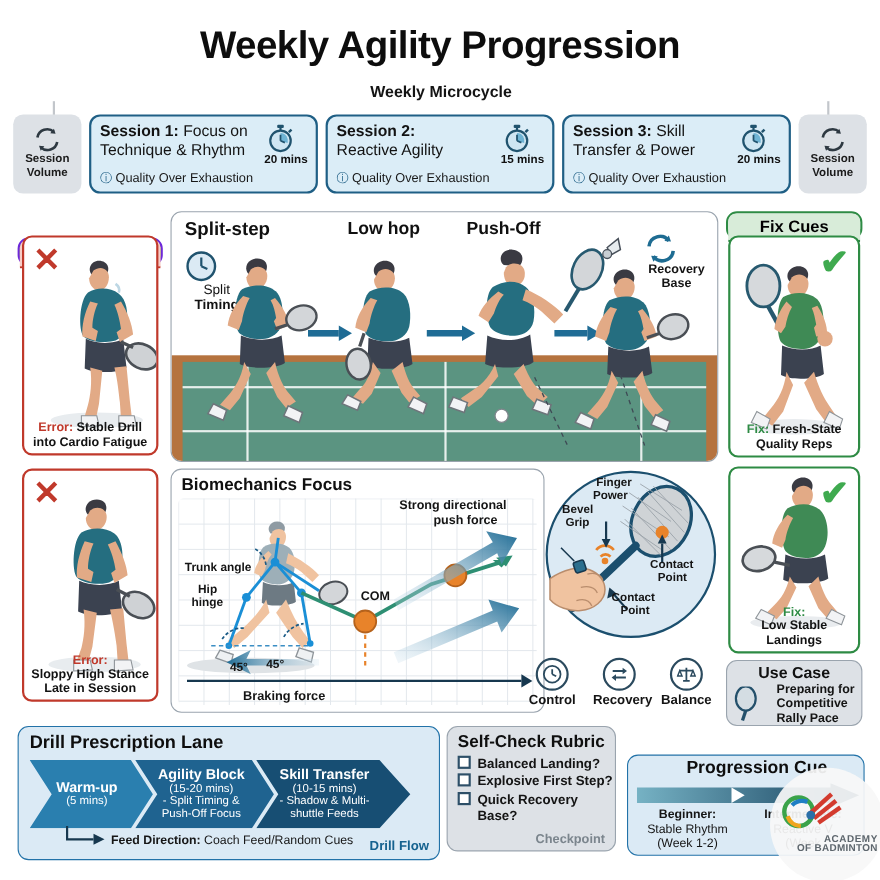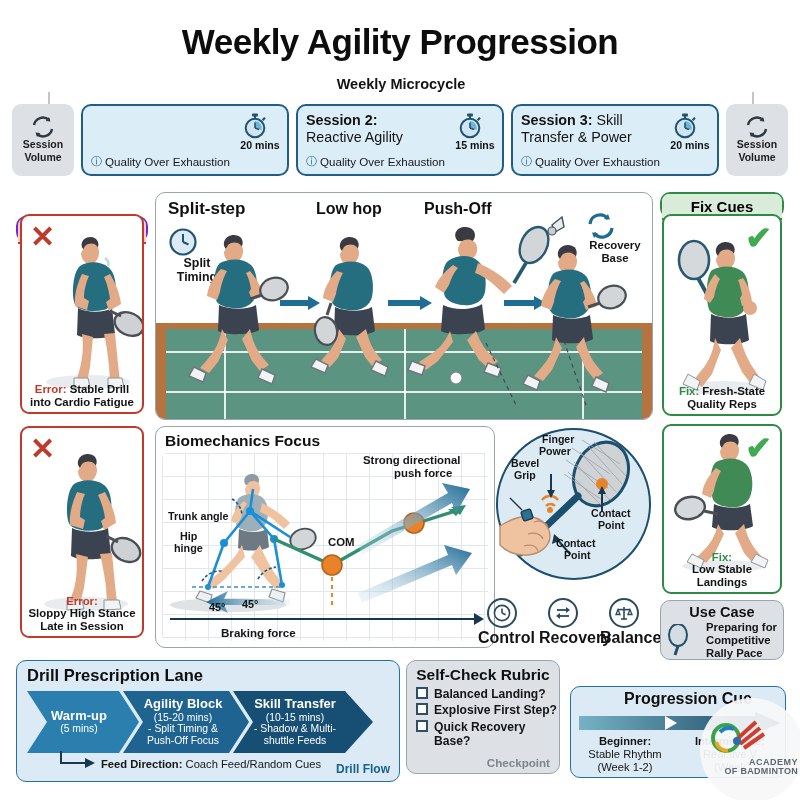--- a/index.html
+++ b/index.html
@@ -97,21 +97,21 @@
   .bio-lbl { position:absolute; font-size:10.8px; font-weight:bold; color:#141414; line-height:1.1; }
 
   
   .grip { position:absolute; border-radius:50%; background:#dceaf4; border:2px solid #1b4f6e; }
   .grip-lbl { position:absolute; font-size:10.6px; font-weight:bold; color:#141414; line-height:1.1; text-align:center; }
 
   
   .mini-row { position:absolute; display:flex; gap:13px; }
   .mini { width:48px; text-align:center; }
   .mini .cir { width:30px; height:30px; border-radius:50%; border:2px solid #2b4a5e; margin:0 auto 1px; display:flex; align-items:center; justify-content:center; color:#2b4a5e; }
-  .mini .mt { font-size:16px; font-weight:bold; color:#141414; }
+  .mini .mt { font-size:12px; font-weight:bold; color:#141414; }
 
   
   .usecase { background:#dde1e6; border:1.6px solid #9aa4ae; }
   .uc-title { text-align:center; font-size:14.5px; font-weight:bold; color:#111; padding-top:3px; }
   .uc-body { display:flex; align-items:center; gap:16px; padding:1px 4px 0 5px; }
   .uc-txt { font-size:11.3px; font-weight:bold; line-height:1.14; color:#141414; }
 
   
   .drill { background:#dbeaf5; border:1.6px solid #2272a8; }
   .drill-title { position:absolute; left:10px; top:5px; font-size:16.5px; font-weight:bold; color:#0e0e0e; }
@@ -169,20 +169,24 @@
             <path d="M22 13a9 9 0 0 1-15 5" stroke="#2e3942" stroke-width="2.4" fill="none"></path>
             <path d="M19 1l1.5 4.5-4.8-.4z" fill="#2e3942"></path>
             <path d="M7 21l-1.5-4.5 4.8.4z" fill="#2e3942"></path>
           </svg>
       </span>
       <div class="vol-txt">Session</div>
       <div class="vol-txt">Volume</div>
     </div>
 
     <div class="sess-card">
+      <div class="sess-title">
+        <b>Session 1:</b>
+        <span>Focus on Technique &amp; Rhythm</span>
+      </div>
       <div class="timer">
         <span>
           <svg width="30" height="30" viewBox="0 0 30 30">
               <circle cx="15" cy="17" r="9.3" fill="#cfe6f2" stroke="#20536e" stroke-width="2"></circle>
               <path d="M15 17 L15 10 A7 7 0 0 1 21.5 19 Z" fill="#6fb4d4"></path>
               <rect x="12" y="2.4" width="6" height="3" rx="1" fill="#20536e"></rect>
               <rect x="14" y="5" width="2" height="3" fill="#20536e"></rect>
               <line x1="22.6" y1="9.2" x2="25" y2="6.8" stroke="#20536e" stroke-width="2.2"></line>
               <line x1="15" y1="17" x2="15" y2="11.5" stroke="#20536e" stroke-width="1.6"></line>
               <line x1="15" y1="17" x2="19" y2="18.6" stroke="#20536e" stroke-width="1.6"></line>
@@ -364,21 +368,21 @@
     <div class="seq-label" style="left:268px; top:7px; font-size:16px;">Push-Off</div>
 
     <div style="position:absolute; left:12px; top:34px; width:58px; text-align:center;">
       <span>
         <svg width="30" height="30" viewBox="0 0 30 30">
             <circle cx="15" cy="15" r="12.5" fill="#dbeaf4" stroke="#20536e" stroke-width="2.2"></circle>
             <line x1="15" y1="15" x2="15" y2="7" stroke="#20536e" stroke-width="2"></line>
             <line x1="15" y1="15" x2="20.5" y2="17.5" stroke="#20536e" stroke-width="2"></line>
           </svg>
       </span>
-      <div style="font-size:12.4px;font-weight:bold;line-height:1.1;">Split</div>
+      <div style="font-size:12.4px;font-weight:normal;line-height:1.1;">Split</div>
       <div style="font-size:12.4px;font-weight:bold;line-height:1.1;">Timing</div>
     </div>
 
     <div class="recov">
       <span>
         <svg width="34" height="26" viewBox="0 0 34 26">
             <path d="M6 11a10 10 0 0 1 18-5" stroke="#1e6c92" stroke-width="3.2" fill="none"></path>
             <path d="M28 15a10 10 0 0 1-18 5" stroke="#1e6c92" stroke-width="3.2" fill="none"></path>
             <path d="M24 1l2 5.5-6-.4z" fill="#1e6c92"></path>
             <path d="M10 25l-2-5.5 6 .4z" fill="#1e6c92"></path>

